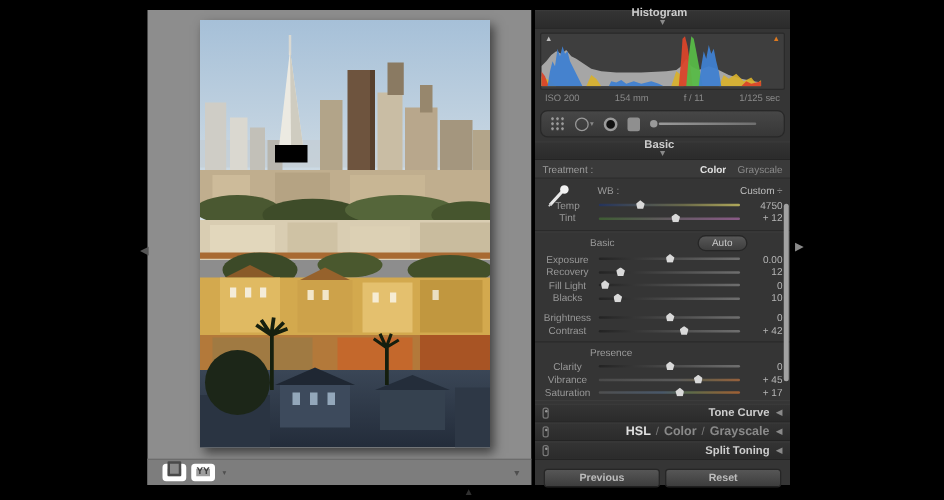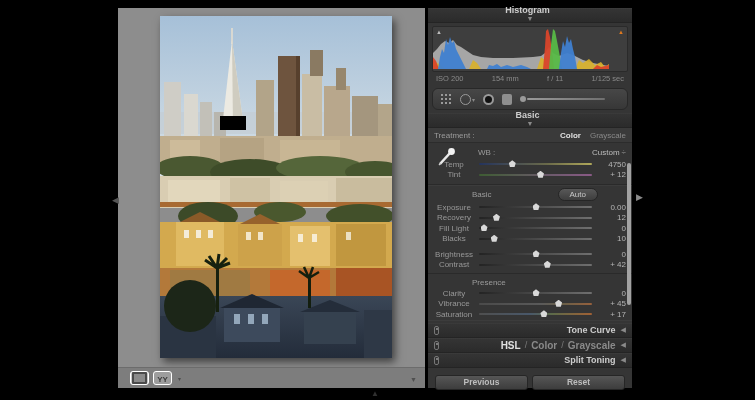--- a/index.html
+++ b/index.html
@@ -19,21 +19,21 @@
   }
   .photo-frame svg{display:block;}
   .toolbar-strip{
     position:absolute;left:0;bottom:0;width:100%;height:21px;
     background:#7d7d7d;border-top:1px solid #6c6c6c;
     display:flex;align-items:center;padding-left:12px;box-sizing:border-box;
   }
   .tb-btn{
     width:19px;height:14px;border-radius:3px;margin-right:4px;
     display:flex;align-items:flex-end;justify-content:center;
-    border:1px solid #ffffff;box-sizing:border-box;cursor:pointer;
+    border:4px solid #ffffff;box-sizing:border-box;cursor:pointer;
   }
   .tb-btn.active{background:#c6c6c6;}
   .tb-btn.idle{background:#9d9d9d;}
   .loupe-glyph{width:11px;height:8px;border:2px solid #4a4a4a;border-radius:1px;background:#8a8a8a;}
   .yy-glyph{font-size:8px;font-weight:bold;color:#3c3c3c;letter-spacing:0px;line-height:1;}
   .tb-caret{font-size:6px;color:#4f4f4f;margin-left:2px;}
   .tb-right-caret{position:absolute;right:8px;bottom:5px;font-size:7px;color:#4f4f4f;}
   
   .edge-arrow{position:absolute;font-size:9px;color:#6f6f6f;line-height:1;}
   .edge-arrow.left{left:112px;top:196px;color:#555;}

